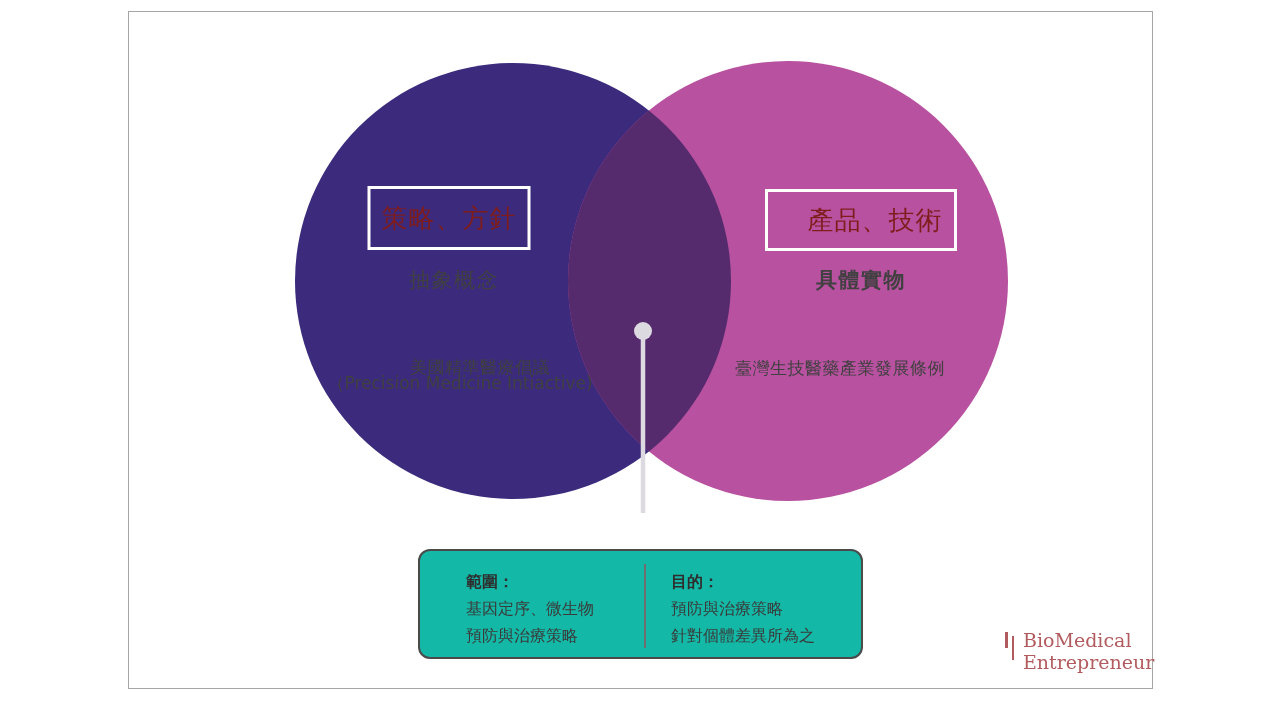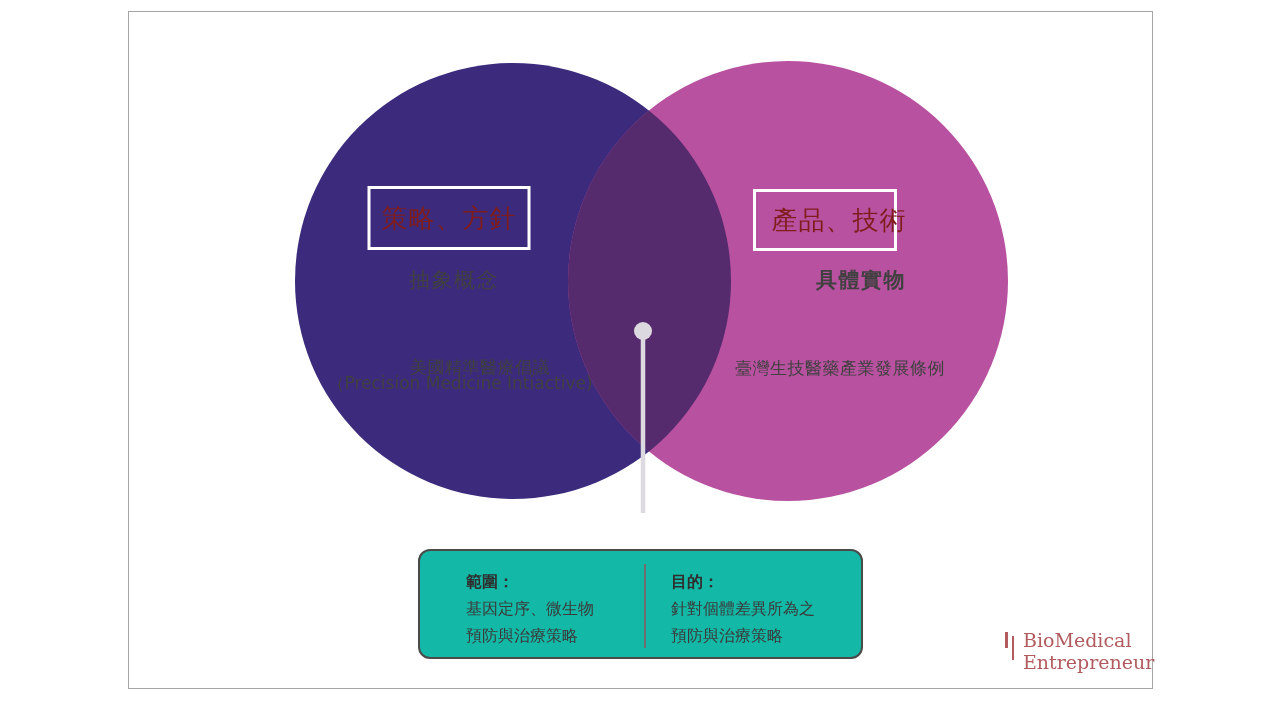--- a/index.html
+++ b/index.html
@@ -79,37 +79,37 @@
     <circle cx="514" cy="319" r="9" fill="#ddd9e0"></circle>
   </svg>
 
   <div class="title-box" style="left:320px; top:174px; width:163px; height:64px;">
     <span>策略、方針</span>
   </div>
   <div class="circle-label subtitle" style="left:325px; top:254px;">抽象概念</div>
   <div class="circle-label detail" style="left:327px; top:344px;margin-left:24px;">美國精準醫療倡議</div>
   <div class="circle-label detail-en" style="left:331px; top:360px;">（Precision Medicine Intiactive)</div>
 
-  <div class="title-box" style="left:696px; top:177px; width:144px; height:62px;padding-left:28px;">
+  <div class="title-box" style="left:732px; top:177px; width:192px; height:62px;padding-left:28px;">
     <span>產品、技術</span>
   </div>
   <div class="circle-label subtitle" style="left:732px; top:254px;font-weight:bold;">具體實物</div>
   <div class="circle-label detail" style="left:711px; top:345px;">臺灣生技醫藥產業發展條例</div>
 
   <div class="callout">
     <div class="callout-col scope">
       <div class="callout-heading">範圍：</div>
       <div>基因定序、微生物</div>
       <div>預防與治療策略</div>
     </div>
     <div class="callout-divider"></div>
     <div class="callout-col purpose">
       <div class="callout-heading">目的：</div>
+      <div>預防與治療策略</div>
       <div>針對個體差異所為之</div>
-      <div>預防與治療策略</div>
     </div>
   </div>
 
   <div class="logo">
     <div class="logo-bar short" style="background: rgb(178, 91, 94);"></div>
     <div class="logo-bar tall" style="background: rgb(178, 91, 94);"></div>
     <div class="logo-text" style="color: rgb(178, 91, 94);">
       <div>BioMedical</div>
       <div>Entrepreneur</div>
     </div>

